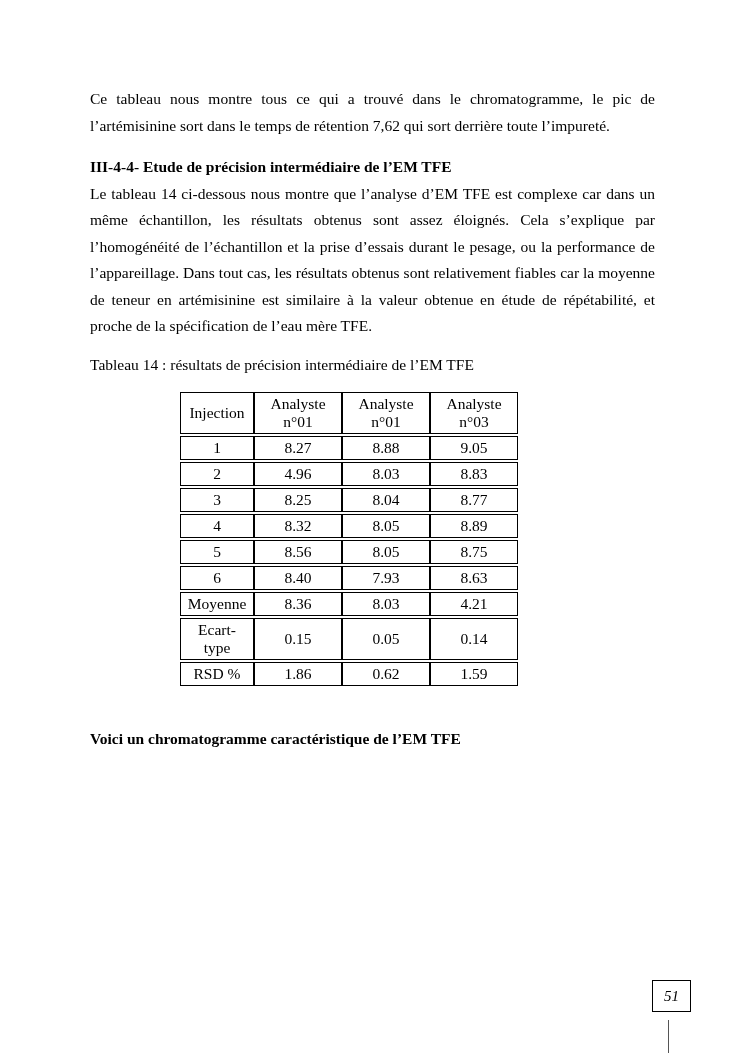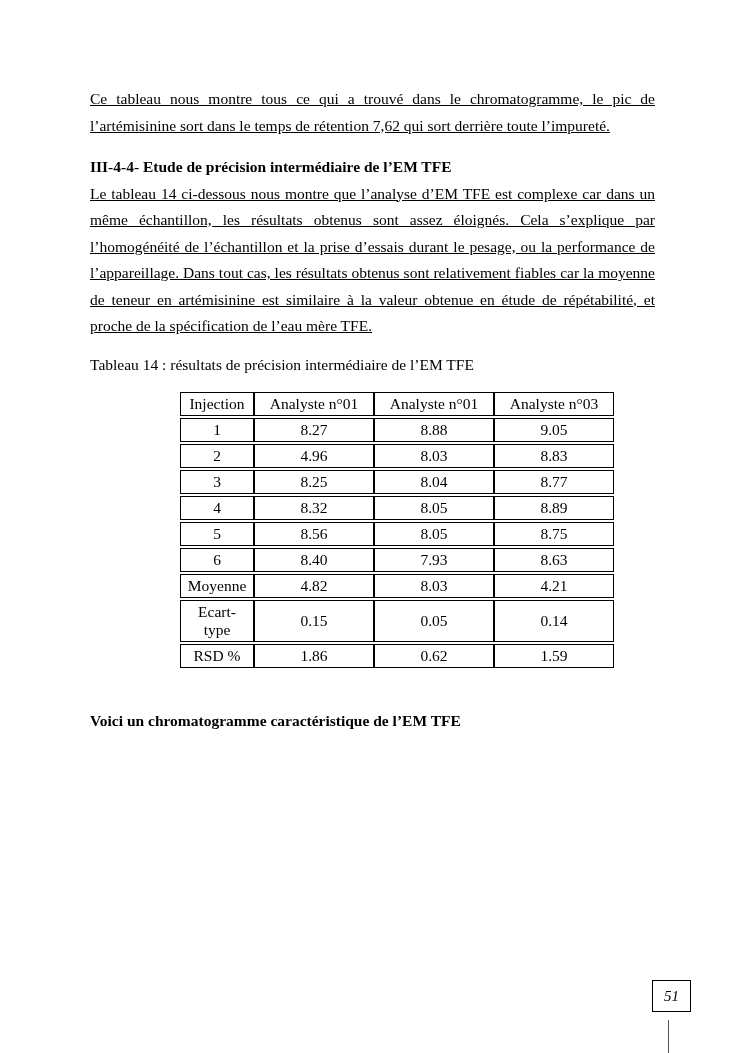--- a/index.html
+++ b/index.html
@@ -17,21 +17,20 @@
     position: absolute;
     left: 90px;
     top: 86px;
     width: 565px;
   }
   .para {
     font-size: 15.5px;
     line-height: 26.5px;
     text-align: justify;
     margin: 0;
-    text-decoration: underline;
   }
   .heading {
     font-size: 15.5px;
     line-height: 26.5px;
     font-weight: bold;
     margin: 15px 0 0 0;
   }
   .caption {
     font-size: 15.5px;
     line-height: 26.5px;
@@ -47,21 +46,21 @@
     border: 1px solid #000000;
     text-align: center;
     vertical-align: middle;
     font-size: 15.5px;
     font-weight: normal;
     padding: 2px 6px;
     height: 24px;
     background: #ffffff;
   }
   .col-injection { width: 74px; }
-  .col-analyste  { width: 120px; }
+  .col-analyste  { width: 88px; }
   .closing {
     font-size: 15.5px;
     line-height: 26.5px;
     margin: 38px 0 0 0;
     font-weight: bold;
   }
   .page-number-box {
     position: absolute;
     right: 54px;
     bottom: 41px;
@@ -137,21 +136,21 @@
         <td>8.75</td>
       </tr>
       <tr>
         <td>6</td>
         <td>8.40</td>
         <td>7.93</td>
         <td>8.63</td>
       </tr>
       <tr>
         <td>Moyenne</td>
-        <td>4.82</td>
+        <td>8.36</td>
         <td>8.03</td>
         <td>4.21</td>
       </tr>
       <tr>
         <td>Ecart-type</td>
         <td>0.15</td>
         <td>0.05</td>
         <td>0.14</td>
       </tr>
       <tr>

